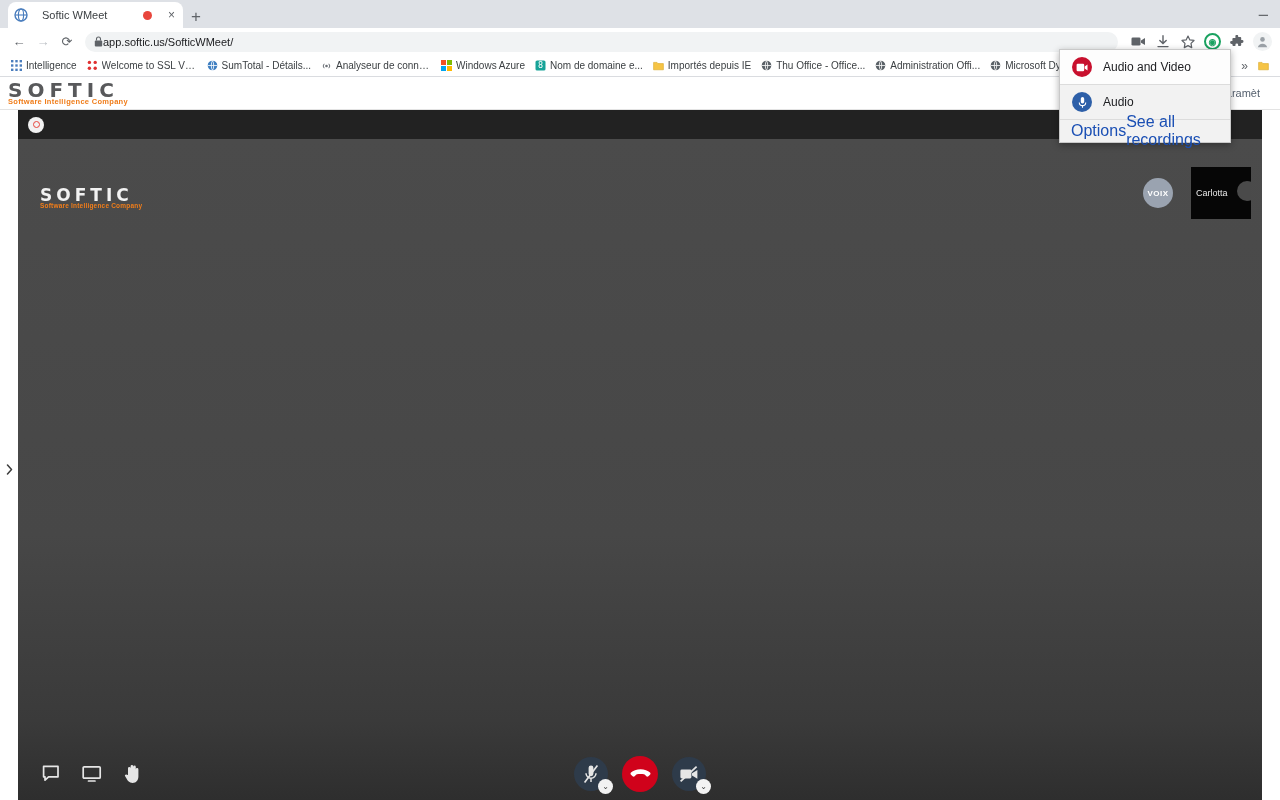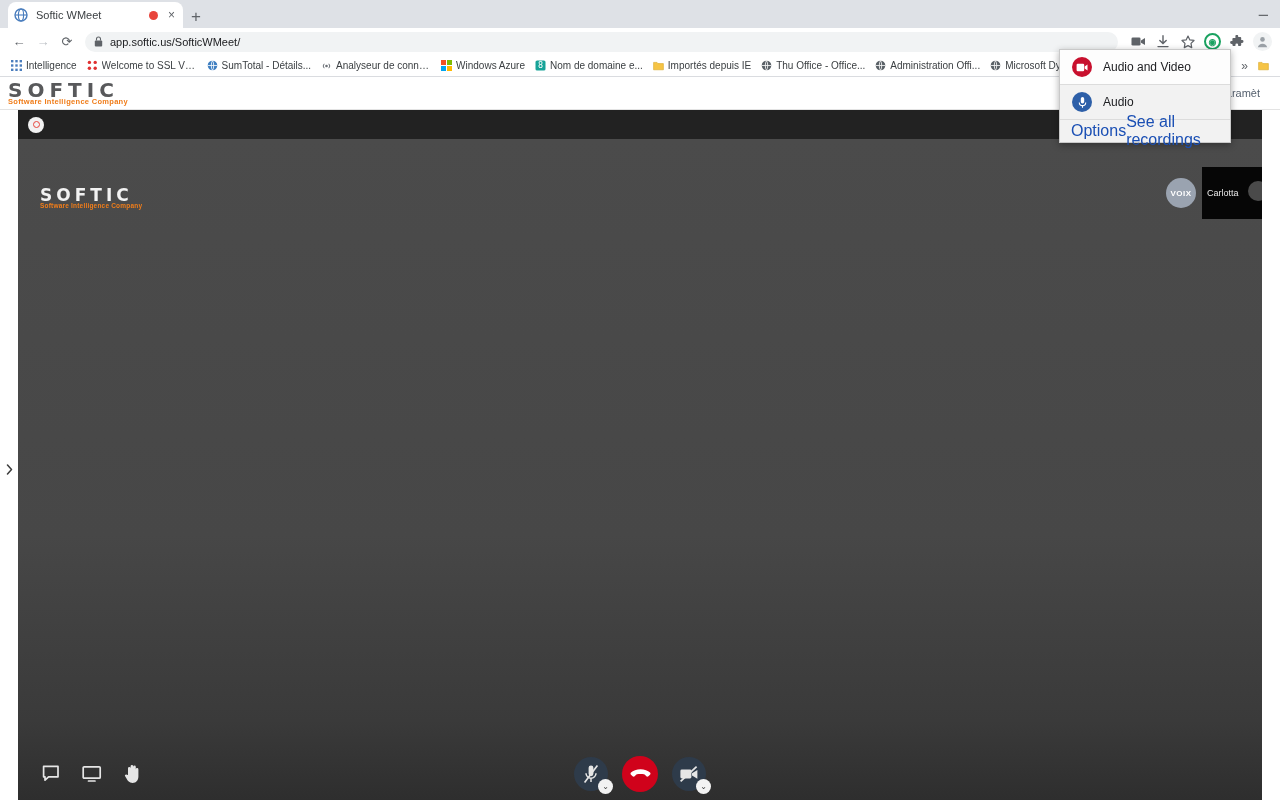--- a/index.html
+++ b/index.html
@@ -13,21 +13,21 @@
   
   .browser { width: 1280px; height: 800px; display: flex; flex-direction: column; }
 
   .tabstrip {
     height: 28px; background: #dee1e6; display: flex; align-items: flex-end;
     position: relative; flex: 0 0 28px;
   }
   .tab {
     height: 26px; width: 175px; background: #fff;
     border-radius: 8px 8px 0 0; display: flex; align-items: center;
-    padding: 0 6px; gap: 8px; margin-left: 8px; position: relative;
+    padding: 0 6px; gap: 14px; margin-left: 8px; position: relative;
   }
   .tab-favicon { width: 14px; height: 14px; flex: 0 0 14px; }
   .tab-title {
     font-size: 11px; color: #3c4043; white-space: nowrap;
     overflow: hidden; text-overflow: ellipsis; flex: 1;
   }
   .tab-rec-dot { width: 9px; height: 9px; border-radius: 50%; background: #e8453c; flex:0 0 9px; }
   .tab-close { font-size: 12px; color: #5f6368; line-height: 1; padding: 0 2px; cursor: default; }
   .newtab { font-size: 17px; color: #5f6368; margin-left: 8px; margin-bottom: 3px; line-height: 1; }
   .win-controls {
@@ -40,21 +40,21 @@
     height: 27px; background: #fff; display: flex; align-items: center;
     gap: 2px; padding: 0 8px; flex: 0 0 27px;
   }
   .nav-btn {
     width: 22px; height: 22px; display: flex; align-items: center; justify-content: center;
     color: #5f6368; font-size: 13px;
   }
   .nav-btn.disabled { color: #bdc1c6; }
   .omnibox {
     flex: 1; height: 20px; background: #f1f3f4; border-radius: 10px;
-    display: flex; align-items: center; padding: 0 9px; gap: 7px; margin: 0 5px;
+    display: flex; align-items: center; padding: 0 9px; margin: 0 5px;
   }
   .omnibox-url { font-size: 11px; color: #202124; white-space: nowrap; }
   .tool-icons { display: flex; align-items: center; gap: 7px; padding-left: 4px; }
   .tool-icon { width: 18px; height: 18px; display:flex; align-items:center; justify-content:center; color:#5f6368; }
   .ext-green {
     width: 17px; height: 17px; border-radius: 50%; background: #fff;
     border: 2px solid #1aa260; display: flex; align-items: center; justify-content: center;
   }
   .ext-green-inner { font-size: 9px; color: #1aa260; font-weight: bold; }
   .avatar-btn {
@@ -113,21 +113,21 @@
     flex: 1; position: relative;
     background: linear-gradient(to bottom, #4b4b4b 0%, #474747 60%, #3a3a3a 88%, #2e2e2e 100%);
   }
   .watermark { position: absolute; left: 22px; top: 48px; line-height: 1; }
   .wm-main {
     font-family: "DejaVu Sans", sans-serif;
     font-size: 17px; font-weight: bold; letter-spacing: 4px; color: #f2f2f2; display: block;
   }
   .wm-sub { font-size: 6.5px; font-weight: bold; color: #f07d1a; letter-spacing: 0.2px; display: block; margin-top: -1px; }
 
-  .participants { position: absolute; right: 0; top: 28px; display: flex; align-items: center; gap: 6px; margin-left: 40px; }
+  .participants { position: absolute; right: 11px; top: 28px; display: flex; align-items: center; gap: 18px; margin-left: 40px; }
   .voix-avatar {
     width: 30px; height: 30px; border-radius: 50%; background: #9aa3b0;
     display: flex; align-items: center; justify-content: center;
     font-size: 8px; font-weight: bold; color: #ffffff; letter-spacing: 0.5px;
   }
   .video-tile {
     width: 60px; height: 52px; background: #060606; position: relative; overflow: hidden;
     display: flex; align-items: center;
   }
   .tile-name {

